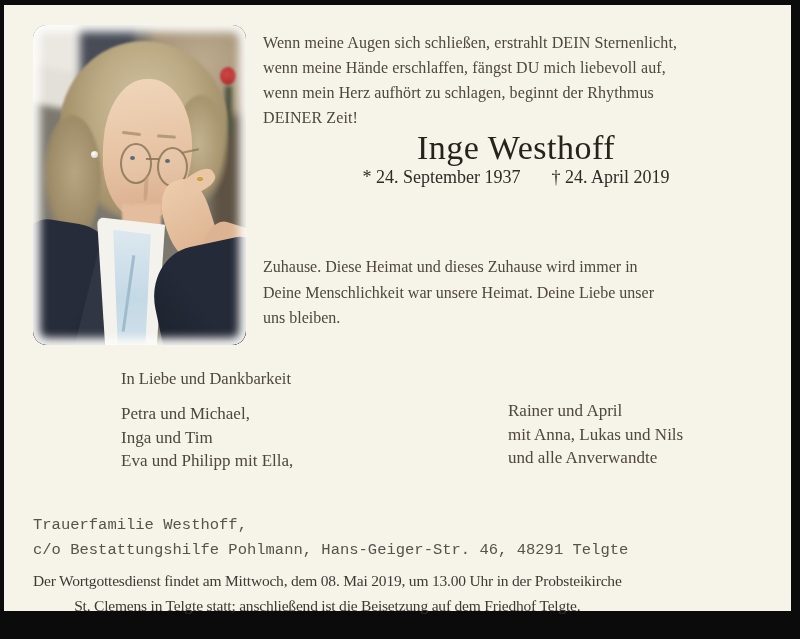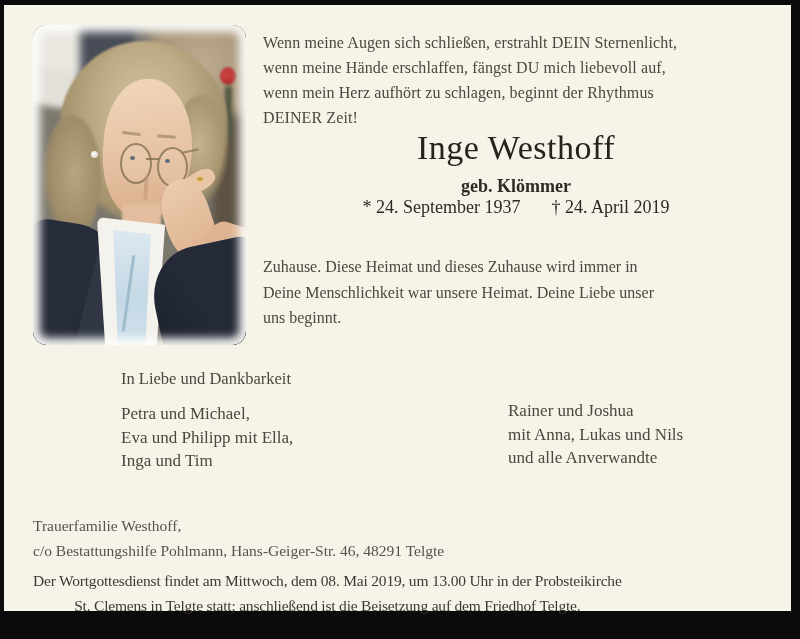--- a/index.html
+++ b/index.html
@@ -105,21 +105,21 @@
   .name { font-size:34px; color:#26221c; letter-spacing:.5px; }
   .maiden { margin-top:9px; font-size:18px; font-weight:600; color:#2e2a24; }
   .dates { font-size:18px; color:#2e2a24; }
   .dates .sep { display:inline-block; width:22px; }
   .tribute { left:263px; top:254px; font-size:16px; line-height:25.5px; }
   .mourn-head { left:121px; top:369px; font-size:16.5px; }
   .mourn-col { font-size:17px; line-height:23.5px; }
   .col1 { left:121px; top:402px; }
   .col2 { left:372px; top:402px; }
   .col3 { left:508px; top:399px; }
-  .contact { left:33px; top:513px; font-size:15.5px; line-height:25px; color:#57534b; }
+  .contact { left:33px; top:513px; font-size:15.5px; line-height:25px; color:#57534b;font-family:Liberation Mono, monospace; }
   .service { left:33px; top:568px; font-size:15.5px; line-height:25px;
     color:#3e3a33; letter-spacing:-.2px;text-align:center; }
 </style>
 </head>
 <body>
 
 <div class="scan">
   <div class="page"></div>
 
   <div class="photo">
@@ -162,44 +162,43 @@
 
   <div class="txt verse">
     <div>Wenn meine Augen sich schließen, erstrahlt DEIN Sternenlicht,</div>
     <div>wenn meine Hände erschlaffen, fängst DU mich liebevoll auf,</div>
     <div>wenn mein Herz aufhört zu schlagen, beginnt der Rhythmus</div>
     <div>DEINER Zeit!</div>
   </div>
 
   <div class="txt name-block">
     <div class="name">Inge Westhoff</div>
-    <div class="maiden">geb. Klömmer</div>
     <div class="dates">
       <span>*</span>
       <span>24. September 1937</span>
       <span class="sep"></span>
       <span>†</span>
       <span>24. April 2019</span>
     </div>
   </div>
 
   <div class="txt tribute">
     <div>Zuhause. Diese Heimat und dieses Zuhause wird immer in</div>
     <div>Deine Menschlichkeit war unsere Heimat. Deine Liebe unser</div>
-    <div>uns beginnt.</div>
+    <div>uns bleiben.</div>
   </div>
 
   <div class="txt mourn-head">In Liebe und Dankbarkeit</div>
   <div class="txt mourn-col col1">
     <div>Petra und Michael,</div>
+    <div>Inga und Tim</div>
     <div>Eva und Philipp mit Ella,</div>
-    <div>Inga und Tim</div>
   </div>
   <div class="txt mourn-col col3">
-    <div>Rainer und Joshua</div>
+    <div>Rainer und April</div>
     <div>mit Anna, Lukas und Nils</div>
     <div>und alle Anverwandte</div>
   </div>
 
   <div class="txt contact">
     <div>Trauerfamilie Westhoff,</div>
     <div>c/o Bestattungshilfe Pohlmann, Hans-Geiger-Str. 46, 48291 Telgte</div>
   </div>
 
   <div class="txt service">

